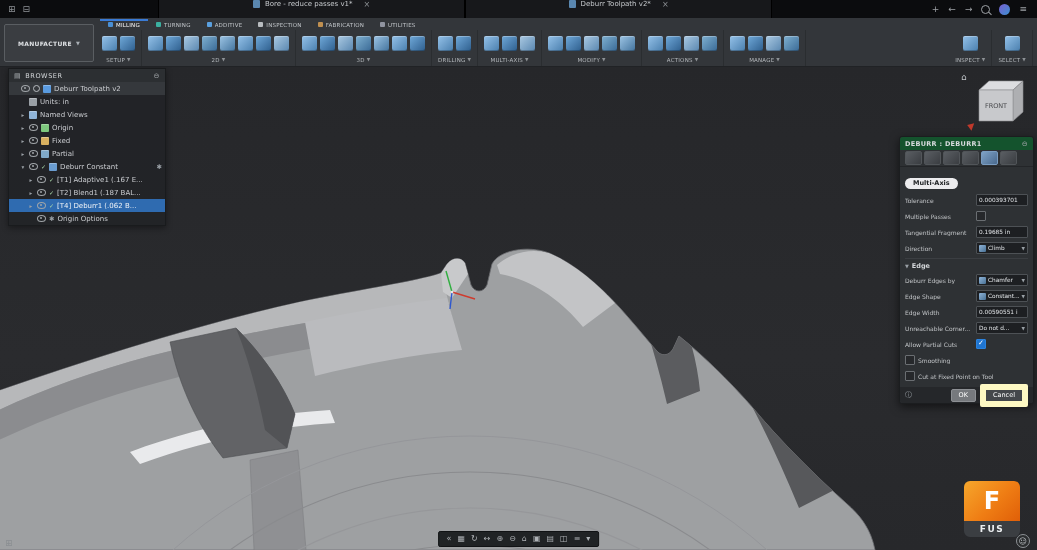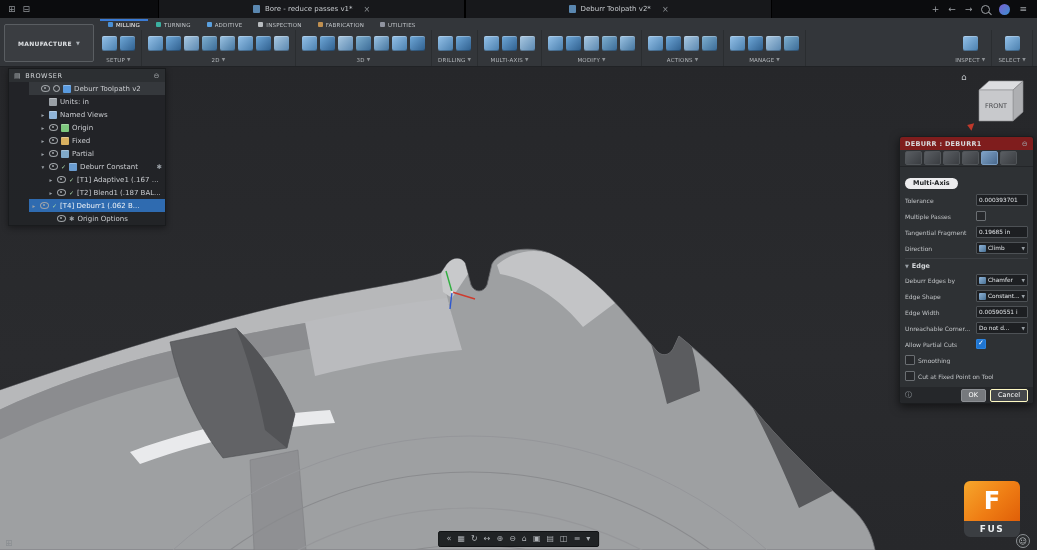--- a/index.html
+++ b/index.html
@@ -6,21 +6,21 @@
   body{width:1037px;height:550px;overflow:hidden;position:relative;
        font-family:"DejaVu Sans","Liberation Sans",sans-serif;
        -webkit-font-smoothing:antialiased;}
   .stage{position:absolute;inset:0;}
 
   
   .titlebar{position:absolute;left:0;top:0;width:1037px;height:18px;background:#0b0c0e;
             display:flex;align-items:center;color:#b9bcc0;font-size:7px;z-index:40;}
   .tb-left{display:flex;gap:7px;padding:0 8px;color:#8d9195;font-size:9px;}
   .tb-tabs{display:flex;height:18px;margin-left:120px;}
-  .tb-tab{width:305px;height:18px;display:flex;align-items:center;justify-content:center;gap:5px;
+  .tb-tab{width:305px;height:18px;display:flex;align-items:flex-start;justify-content:center;gap:5px;
           background:#17181b;border-right:1px solid #000;border-left:1px solid #000;position:relative;color:#c6c9cd;}
   .tb-tab .chip{width:7px;height:8px;border-radius:1px;background:#5a87b0;}
   .tb-tab .x{color:#8d9195;font-size:8px;margin-left:6px;}
   .tb-right{margin-left:auto;display:flex;align-items:center;gap:9px;padding-right:10px;color:#9da1a5;font-size:9px;}
   .avatar{width:11px;height:11px;border-radius:50%;background:linear-gradient(135deg,#7a5fd0,#3a8fd0);}
   .mag{width:7px;height:7px;border:1.2px solid #9da1a5;border-radius:50%;position:relative;}
   .mag::after{content:"";position:absolute;width:4px;height:1.2px;background:#9da1a5;left:6px;top:7px;transform:rotate(45deg);}
 
   
   .ribbon{position:absolute;left:0;top:18px;width:1037px;height:48px;background:#33363a;
@@ -52,21 +52,21 @@
             background:linear-gradient(180deg,#26272a 0%,#2a2b2e 60%,#27282b 100%);}
   svg.scene{position:absolute;left:0;top:0;}
 
   
   .browser{position:absolute;left:8px;top:68px;width:156px;background:rgba(34,36,39,.93);
            border:1px solid #191b1d;z-index:30;color:#caccd0;font-size:7px;box-shadow:0 2px 6px rgba(0,0,0,.4);}
   .br-head{height:13px;display:flex;align-items:center;gap:4px;padding:0 5px;background:#2c2f32;
            font-size:6.5px;letter-spacing:.6px;color:#d3d6d9;}
   .br-head .grid{color:#9da1a5;font-size:7px;}
   .br-head .min{margin-left:auto;color:#9da1a5;font-size:7px;}
-  .trow{display:flex;align-items:center;gap:3px;height:13px;padding-right:3px;white-space:nowrap;overflow:hidden;margin-left:20px;}
+  .trow{display:flex;align-items:center;gap:3px;height:13px;padding-right:3px;white-space:nowrap;overflow:hidden;}
   .trow.header{background:#35383c;}
   .trow.selected{background:#2f6bb0;color:#eef2f6;}
   .caretc{width:6px;color:#9aa0a6;font-size:5.5px;text-align:center;flex:none;}
   .eye{width:7px;height:5px;border:1px solid #a0a4a8;border-radius:50%;position:relative;flex:none;}
   .eye::after{content:"";position:absolute;left:1.8px;top:0.8px;width:2px;height:2px;border-radius:50%;background:#a0a4a8;}
   .ring{width:5px;height:5px;border:1px solid #b8bcc0;border-radius:50%;flex:none;}
   .chk{color:#a9d8a9;font-size:6px;flex:none;}
   .ticon{width:8px;height:8px;border-radius:1px;flex:none;box-shadow:inset 0 1px 0 rgba(255,255,255,.3);}
   .icon-document{background:#5a9be0;} .icon-ruler{background:#9aa0a6;} .icon-views{background:#8fb4d8;}
   .icon-origin{background:#7ec87e;} .icon-models{background:#d8b060;} .icon-folder{background:#7fa8c8;}
@@ -77,21 +77,21 @@
 
   
   .viewcube{position:absolute;right:6px;top:72px;width:70px;height:62px;z-index:30;}
   .vc-home{position:absolute;left:0;top:0;color:#c3c7cb;font-size:9px;}
   .vc-arrow{position:absolute;left:6px;bottom:4px;width:0;height:0;
             border-left:6px solid #c0392b;border-top:4px solid transparent;border-bottom:4px solid transparent;transform:rotate(200deg);}
 
   
   .dialog{position:absolute;left:899px;top:136px;width:133px;background:#2e3134;border:1px solid #1b1d1f;
           border-radius:3px;z-index:35;box-shadow:0 3px 10px rgba(0,0,0,.55);color:#c5c8cb;}
-  .dlg-head{height:13px;display:flex;align-items:center;gap:4px;padding:0 5px;background:#7f1d1d;
+  .dlg-head{height:13px;display:flex;align-items:center;gap:4px;padding:0 5px;background:#14532d;
             border-radius:3px 3px 0 0;font-size:6.5px;font-weight:bold;letter-spacing:.3px;color:#d8dbde;}
   .dlg-head .min{margin-left:auto;font-weight:normal;color:#9da1a5;font-size:7px;}
   .dlg-tabs{height:16px;display:flex;gap:2px;align-items:center;padding:0 5px;border-bottom:1px solid #232528;}
   .dtab{width:15px;height:12px;border-radius:2px;background:linear-gradient(135deg,#5a5e63,#3a3d41);border:1px solid #515559;}
   .dtab.active{background:linear-gradient(135deg,#7fa2c6,#4a6a8e);border-color:#7a9cc0;}
   .dlg-pill-row{padding:3px 5px 2px;}
   .pill{display:inline-flex;align-items:center;height:11px;padding:0 8px;background:#ececee;color:#222426;
         border-radius:6px;font-size:6.5px;font-weight:bold;}
   .dlg-rows{padding:1px 5px 3px;}
   .drow{display:flex;align-items:center;height:16px;gap:3px;}
@@ -107,21 +107,21 @@
   .dcheck.on{background:#1f75d1;border-color:#2a82de;}
   .dcheck.on::after{content:"✓";position:absolute;left:1px;top:-1px;color:#fff;font-size:7px;}
   .dsection{height:13px;display:flex;align-items:center;gap:3px;font-size:6.5px;font-weight:bold;color:#d2d5d8;
             border-top:1px solid #3b3e42;margin-top:2px;}
   .dsection .caret{font-size:5px;color:#9aa0a6;}
   .dlg-foot{height:16px;display:flex;align-items:center;gap:4px;padding:0 5px;background:#25272a;border-radius:0 0 3px 3px;}
   .info{color:#9aa0a6;font-size:7px;}
   .btn{height:11px;display:flex;align-items:center;justify-content:center;font-size:6.5px;color:#fff;
        border-radius:2px;padding:0 7px;}
   .btn.ok{background:#76797d;border:1px solid #8d9094;margin-left:auto;}
-  .btn.cancel{background:#44474b;border:1px solid #fef9c3;}
+  .btn.cancel{background:#44474b;border:6px solid #fef9c3;}
 
   
   .navbar{position:absolute;left:50%;transform:translateX(-50%);bottom:3px;height:14px;
           background:rgba(22,24,26,.92);border:1px solid #101214;border-radius:2px;display:flex;align-items:center;
           gap:6px;padding:0 8px;z-index:30;}
   .nicon{color:#aeb2b6;font-size:8px;line-height:14px;}
 
   
   .watermark{position:absolute;right:17px;bottom:13px;width:56px;z-index:30;}
   .wm-f{height:40px;border-radius:6px 6px 0 0;background:linear-gradient(135deg,#f6a72c 0%,#ef7d14 55%,#e05f08 100%);
@@ -408,21 +408,21 @@
           <span class="eye"></span>
           <span class="chk">✓</span>
           <span class="tlabel">[T1] Adaptive1 (.167 E...</span>
         </div>
         <div class="trow" style="padding-left: 19px;">
           <span class="caretc">▸</span>
           <span class="eye"></span>
           <span class="chk">✓</span>
           <span class="tlabel">[T2] Blend1 (.187 BAL...</span>
         </div>
-        <div class="trow selected" style="padding-left: 2px;">
+        <div class="trow selected" style="padding-left: 19px;">
           <span class="caretc">▸</span>
           <span class="eye"></span>
           <span class="chk">✓</span>
           <span class="tlabel">[T4] Deburr1 (.062 B...</span>
         </div>
         <div class="trow" style="padding-left: 19px;">
           <span class="caretc"></span>
           <span class="eye"></span>
           <span class="gear">✱</span>
           <span class="tlabel">Origin Options</span>

